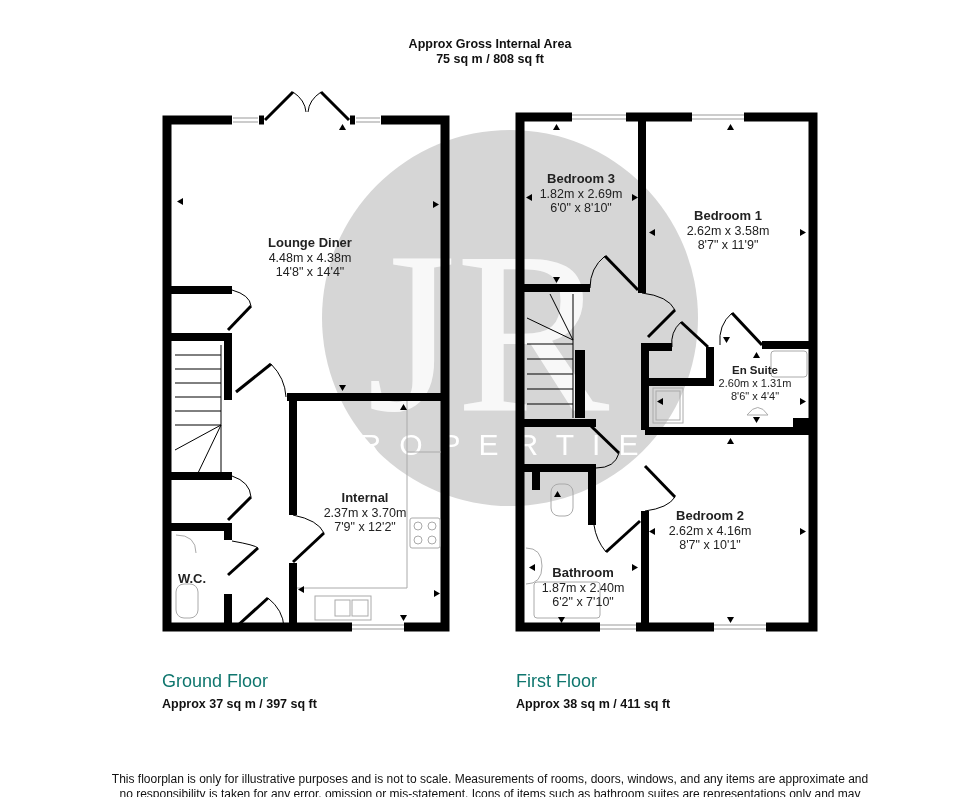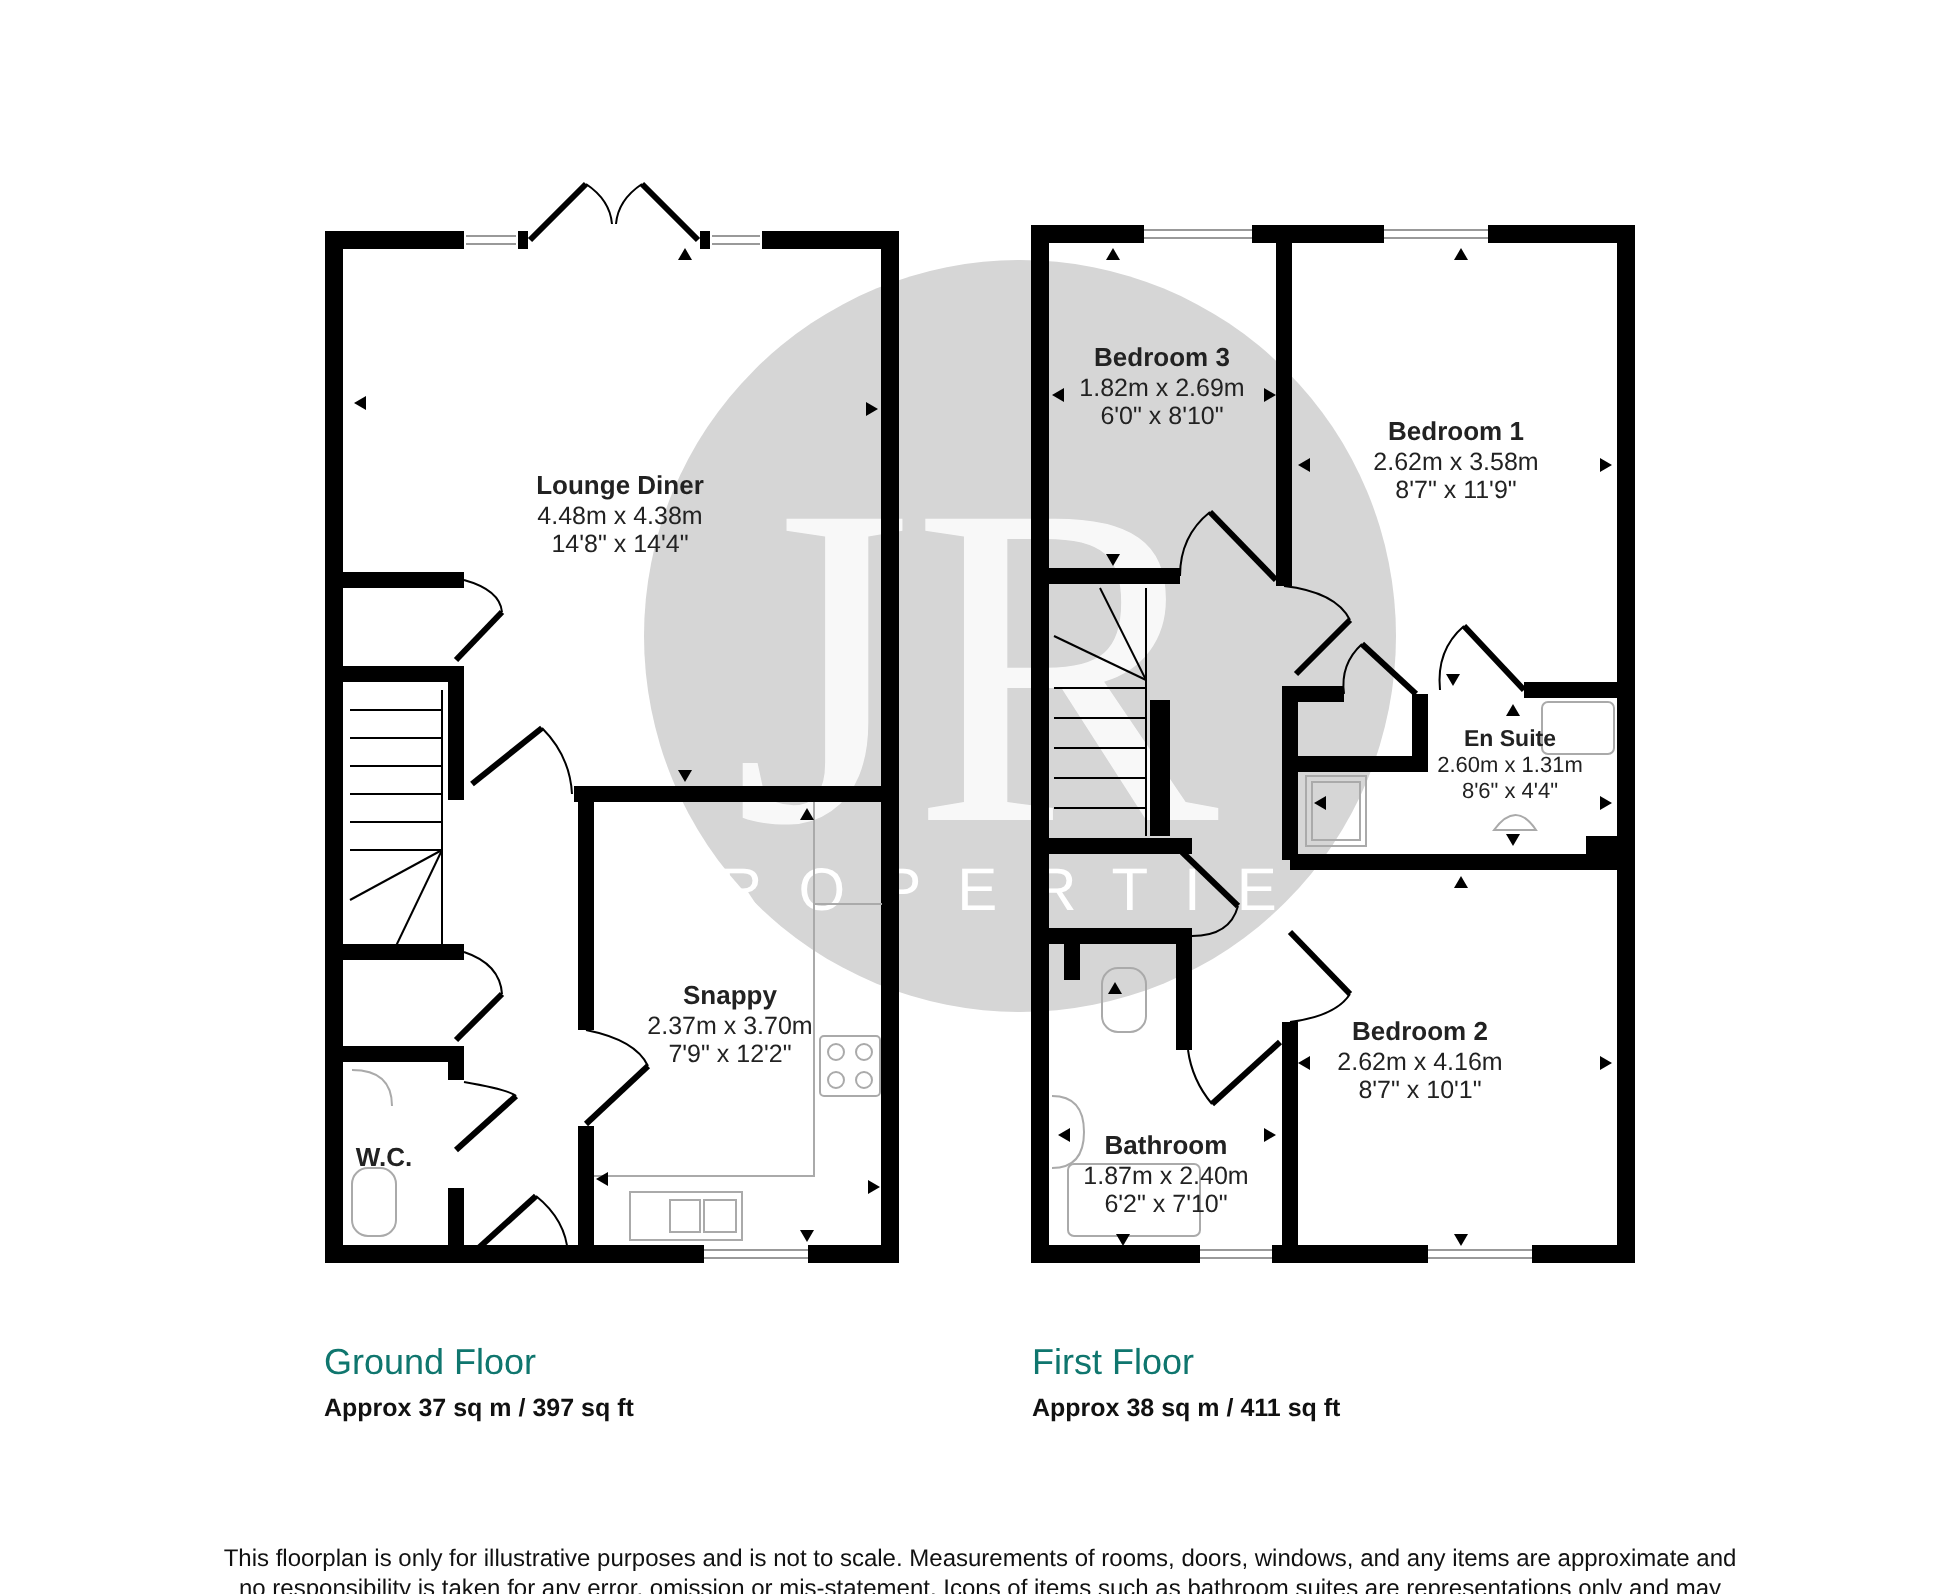--- a/index.html
+++ b/index.html
@@ -11,20 +11,22 @@
     .disclaimer { position: absolute; left: 110px; top: 737px; width: 760px; text-align: center; font-size: 12px; line-height: 15px; color: #111; margin-top: 35px; }
     .room { position: absolute; text-align: center; font-size: 12.5px; line-height: 14.5px; color: #222; }
     .room .name { font-weight: bold; font-size: 13px; }
     .room.small { font-size: 11px; line-height: 13px; }
     .room.small .name { font-size: 11.5px; }
   </style>
 </head>
 <body>
 
 <div class="header">
+  <div>Approx Gross Internal Area</div>
+  <div>75 sq m / 808 sq ft</div>
 </div>
 
 <svg class="plan" width="980" height="797" viewBox="0 0 980 797">
 
   <g>
     <circle cx="510" cy="318" r="188" fill="#d6d6d6"></circle>
     <text x="488" y="410" text-anchor="middle" font-family="Liberation Serif, serif" font-size="230" fill="#ffffff" opacity="0.85">JR</text>
     <text x="508" y="455" text-anchor="middle" font-family="Liberation Sans, sans-serif" font-size="30" letter-spacing="18" fill="#ffffff">PROPERTIES</text>
   </g>
 
@@ -213,21 +215,21 @@
     </g>
   </g>
 </svg>
 
 <div class="room" style="left:230px; top:236px; width:160px;">
   <div class="name">Lounge Diner</div>
   <div>4.48m x 4.38m</div>
   <div>14'8" x 14'4"</div>
 </div>
 <div class="room" style="left:290px; top:491px; width:150px;">
-  <div class="name">Snappy</div>
+  <div class="name">Internal</div>
   <div>2.37m x 3.70m</div>
   <div>7'9" x 12'2"</div>
 </div>
 <div class="room" style="left:172px; top:572px; width:40px;">
   <div class="name">W.C.</div>
 </div>
 
 <div class="room" style="left:525px; top:172px; width:112px;">
   <div class="name">Bedroom 3</div>
   <div>1.82m x 2.69m</div>

